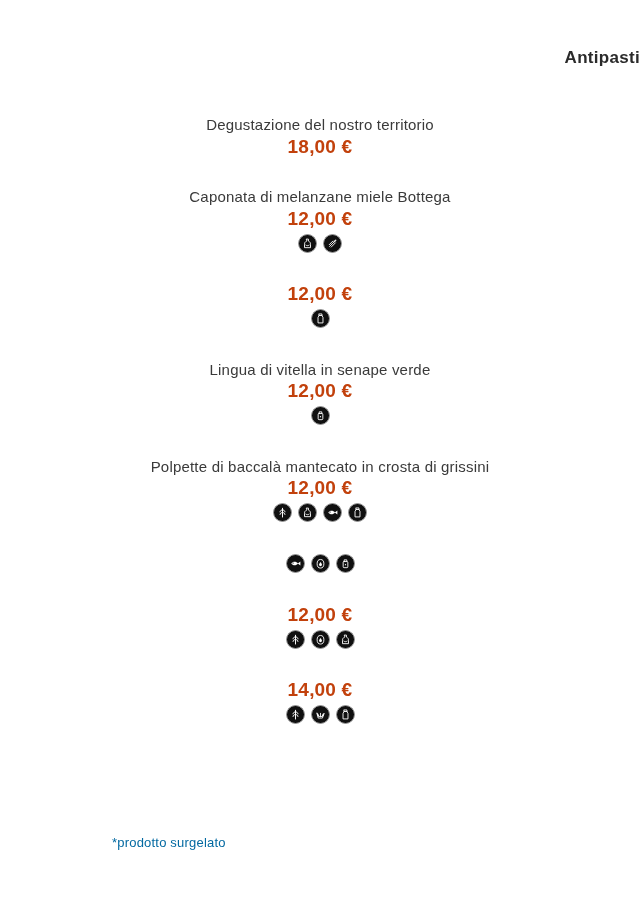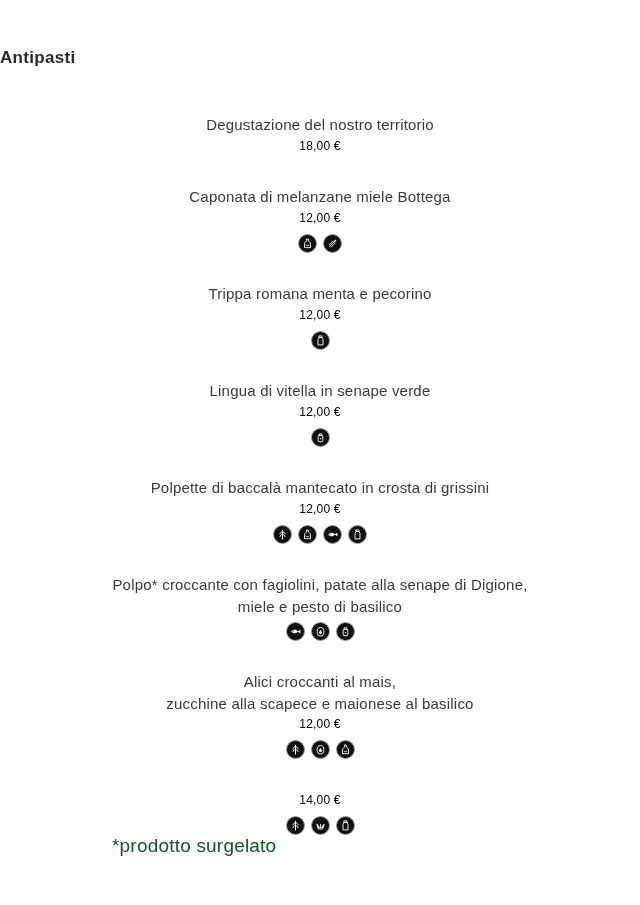--- a/index.html
+++ b/index.html
@@ -16,45 +16,47 @@
   }
   .page {
     position: relative;
     width: 640px;
     height: 905px;
     box-sizing: border-box;
     padding-top: 48px;
     background: #ffffff;
   }
   .section-title {
-    text-align: left;
+    text-align: right;
     font-size: 17px;
     font-weight: bold;
     letter-spacing: 0.3px;
     color: #2b2b2b;
     margin: 0 0 46px 0;
   }
   .menu-items {
     display: block;
   }
   .menu-item {
     text-align: center;
     margin-bottom: 29px;
   }
   .menu-item .line {
     font-size: 15px;
     line-height: 21.5px;
     letter-spacing: 0.2px;
     color: #3a3a3a;
+    margin-top: 17px;
   }
   .menu-item .price {
-    font-size: 12px;
+    font-size: 19px;
     line-height: 21.5px;
     letter-spacing: 0.2px;
-    color: #000000;
+    color: #c2410c;
+    font-weight: bold;
   }
   .allergens {
     display: flex;
     justify-content: center;
     align-items: center;
     gap: 6px;
     margin-top: 3px;
     height: 22px;
   }
   .badge {
@@ -70,23 +72,23 @@
   }
   .badge svg {
     width: 13px;
     height: 13px;
     display: block;
   }
   .footnote {
     position: absolute;
     left: 112px;
     top: 835px;
-    font-size: 19px;
+    font-size: 13px;
     letter-spacing: 0.2px;
-    color: #14532d;
+    color: #0369a1;
   }
   .svg-defs {
     position: absolute;
     width: 0;
     height: 0;
     overflow: hidden;
   }
 </style>
 </head>
 <body style="background: rgb(255, 255, 255);">
@@ -176,23 +178,20 @@
           </span>
           <span class="badge" style="background: rgb(16, 16, 16); border-color: rgb(154, 154, 154);">
             <svg viewBox="0 0 20 20">
               <use href="#sym-celery" xlink:href="#sym-celery"></use>
             </svg>
           </span>
         </div>
   </div>
 
   <div class="menu-item">
-    <div>
-          <div class="line">Trippa romana menta e pecorino</div>
-        </div>
     <div class="price">12,00 €</div>
     <div class="allergens">
           <span class="badge" style="background: rgb(16, 16, 16); border-color: rgb(154, 154, 154);">
             <svg viewBox="0 0 20 20">
               <use href="#sym-milk" xlink:href="#sym-milk"></use>
             </svg>
           </span>
         </div>
   </div>
 
@@ -233,48 +232,40 @@
           </span>
           <span class="badge" style="background: rgb(16, 16, 16); border-color: rgb(154, 154, 154);">
             <svg viewBox="0 0 20 20">
               <use href="#sym-milk" xlink:href="#sym-milk"></use>
             </svg>
           </span>
         </div>
   </div>
 
   <div class="menu-item">
-    <div>
-          <div class="line">Polpo* croccante con fagiolini, patate alla senape di Digione,</div>
-          <div class="line">miele e pesto di basilico</div>
-        </div>
     <div class="allergens">
           <span class="badge" style="background: rgb(16, 16, 16); border-color: rgb(154, 154, 154);">
             <svg viewBox="0 0 20 20">
               <use href="#sym-fish" xlink:href="#sym-fish"></use>
             </svg>
           </span>
           <span class="badge" style="background: rgb(16, 16, 16); border-color: rgb(154, 154, 154);">
             <svg viewBox="0 0 20 20">
               <use href="#sym-egg" xlink:href="#sym-egg"></use>
             </svg>
           </span>
           <span class="badge" style="background: rgb(16, 16, 16); border-color: rgb(154, 154, 154);">
             <svg viewBox="0 0 20 20">
               <use href="#sym-mustard" xlink:href="#sym-mustard"></use>
             </svg>
           </span>
         </div>
   </div>
 
   <div class="menu-item">
-    <div>
-          <div class="line">Alici croccanti al mais,</div>
-          <div class="line">zucchine alla scapece e maionese al basilico</div>
-        </div>
     <div class="price">12,00 €</div>
     <div class="allergens">
           <span class="badge" style="background: rgb(16, 16, 16); border-color: rgb(154, 154, 154);">
             <svg viewBox="0 0 20 20">
               <use href="#sym-gluten" xlink:href="#sym-gluten"></use>
             </svg>
           </span>
           <span class="badge" style="background: rgb(16, 16, 16); border-color: rgb(154, 154, 154);">
             <svg viewBox="0 0 20 20">
               <use href="#sym-egg" xlink:href="#sym-egg"></use>

